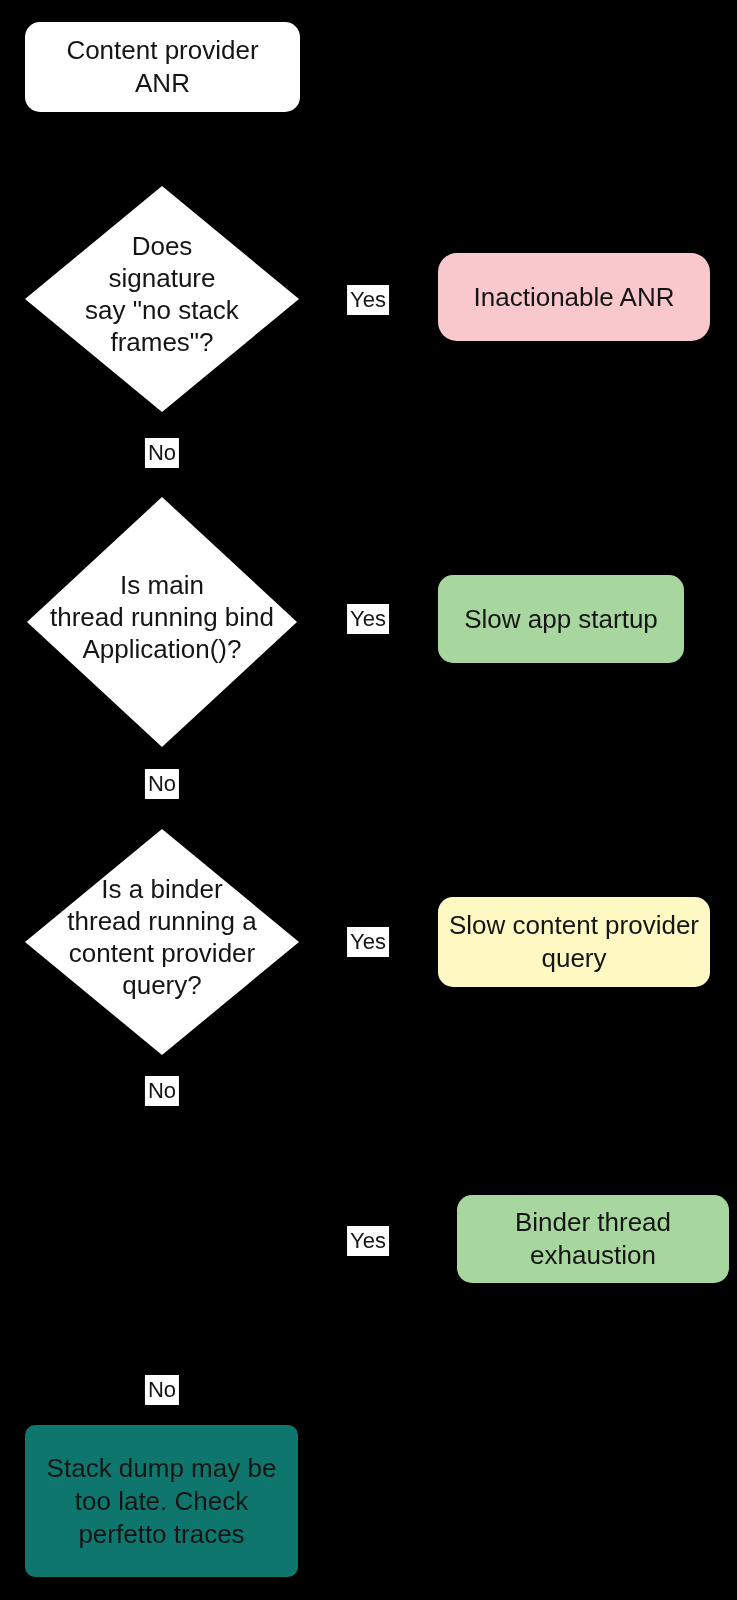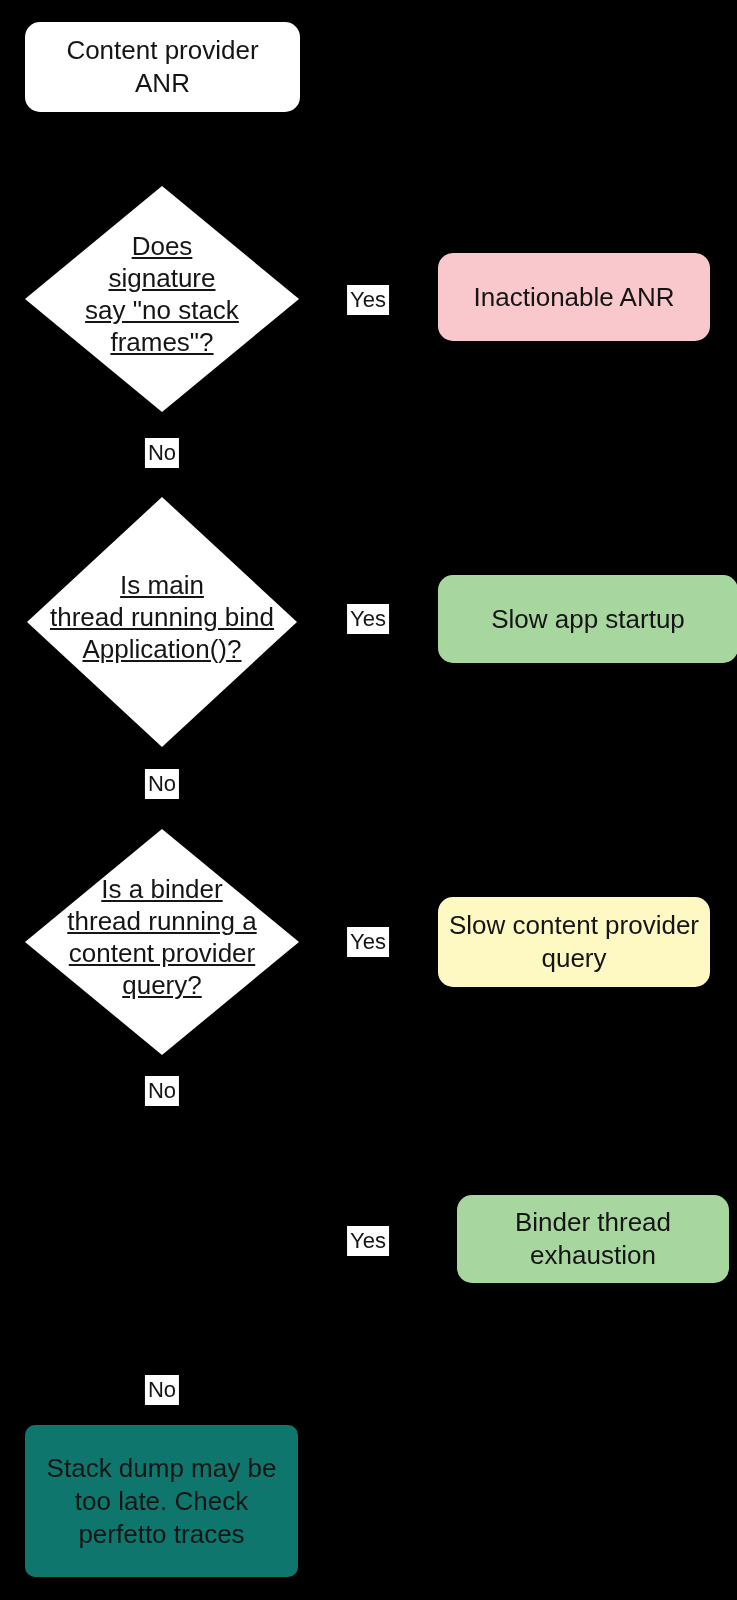--- a/index.html
+++ b/index.html
@@ -44,21 +44,20 @@
     position: absolute;
     left: 50%;
     top: 50%;
     transform: translate(-50%, calc(-50% - 5px));
     width: 110%;
     text-align: center;
     font-size: 26px;
     line-height: 32px;
     white-space: pre-line;
     color: #151515;
-    text-decoration: underline;
   }
   .edge-label {
     position: absolute;
     transform: translate(-50%, -50%);
     background: #ffffff;
     padding: 1px 3px;
     font-size: 22px;
     line-height: 28px;
     color: #151515;
     white-space: nowrap;
@@ -73,31 +72,31 @@
 ANR</div>
 
   <div class="diamond" style="left:25px; top:186px; width:274px; height:226px;">
     <div class="shape"></div>
     <div class="dtext">Does
 signature
 say "no stack
 frames"?</div>
   </div>
   <div class="edge-label" style="left:368px; top:300px;">Yes</div>
-  <div class="box" style="left: 438px; top: 253px; width: 272px; height: 88px; background: rgb(249, 200, 204);">Inactionable ANR</div>
+  <div class="box" style="left: 438px; top: 253px; width: 272px; height: 88px; background: rgb(249, 200, 204); border-radius: 19px;">Inactionable ANR</div>
   <div class="edge-label" style="left:162px; top:453px;">No</div>
 
   <div class="diamond" style="left:27px; top:497px; width:270px; height:250px;">
     <div class="shape"></div>
     <div class="dtext">Is main
 thread running bind
 Application()?</div>
   </div>
   <div class="edge-label" style="left:368px; top:619px;">Yes</div>
-  <div class="box" style="left: 438px; top: 575px; width: 300px; height: 88px; background: rgb(167, 215, 159);">Slow app startup</div>
+  <div class="box" style="left: 438px; top: 575px; width: 246px; height: 88px; background: rgb(167, 215, 159);">Slow app startup</div>
   <div class="edge-label" style="left:162px; top:784px;">No</div>
 
   <div class="diamond" style="left:25px; top:829px; width:274px; height:226px;">
     <div class="shape"></div>
     <div class="dtext">Is a binder
 thread running a
 content provider
 query?</div>
   </div>
   <div class="edge-label" style="left:368px; top:942px;">Yes</div>

